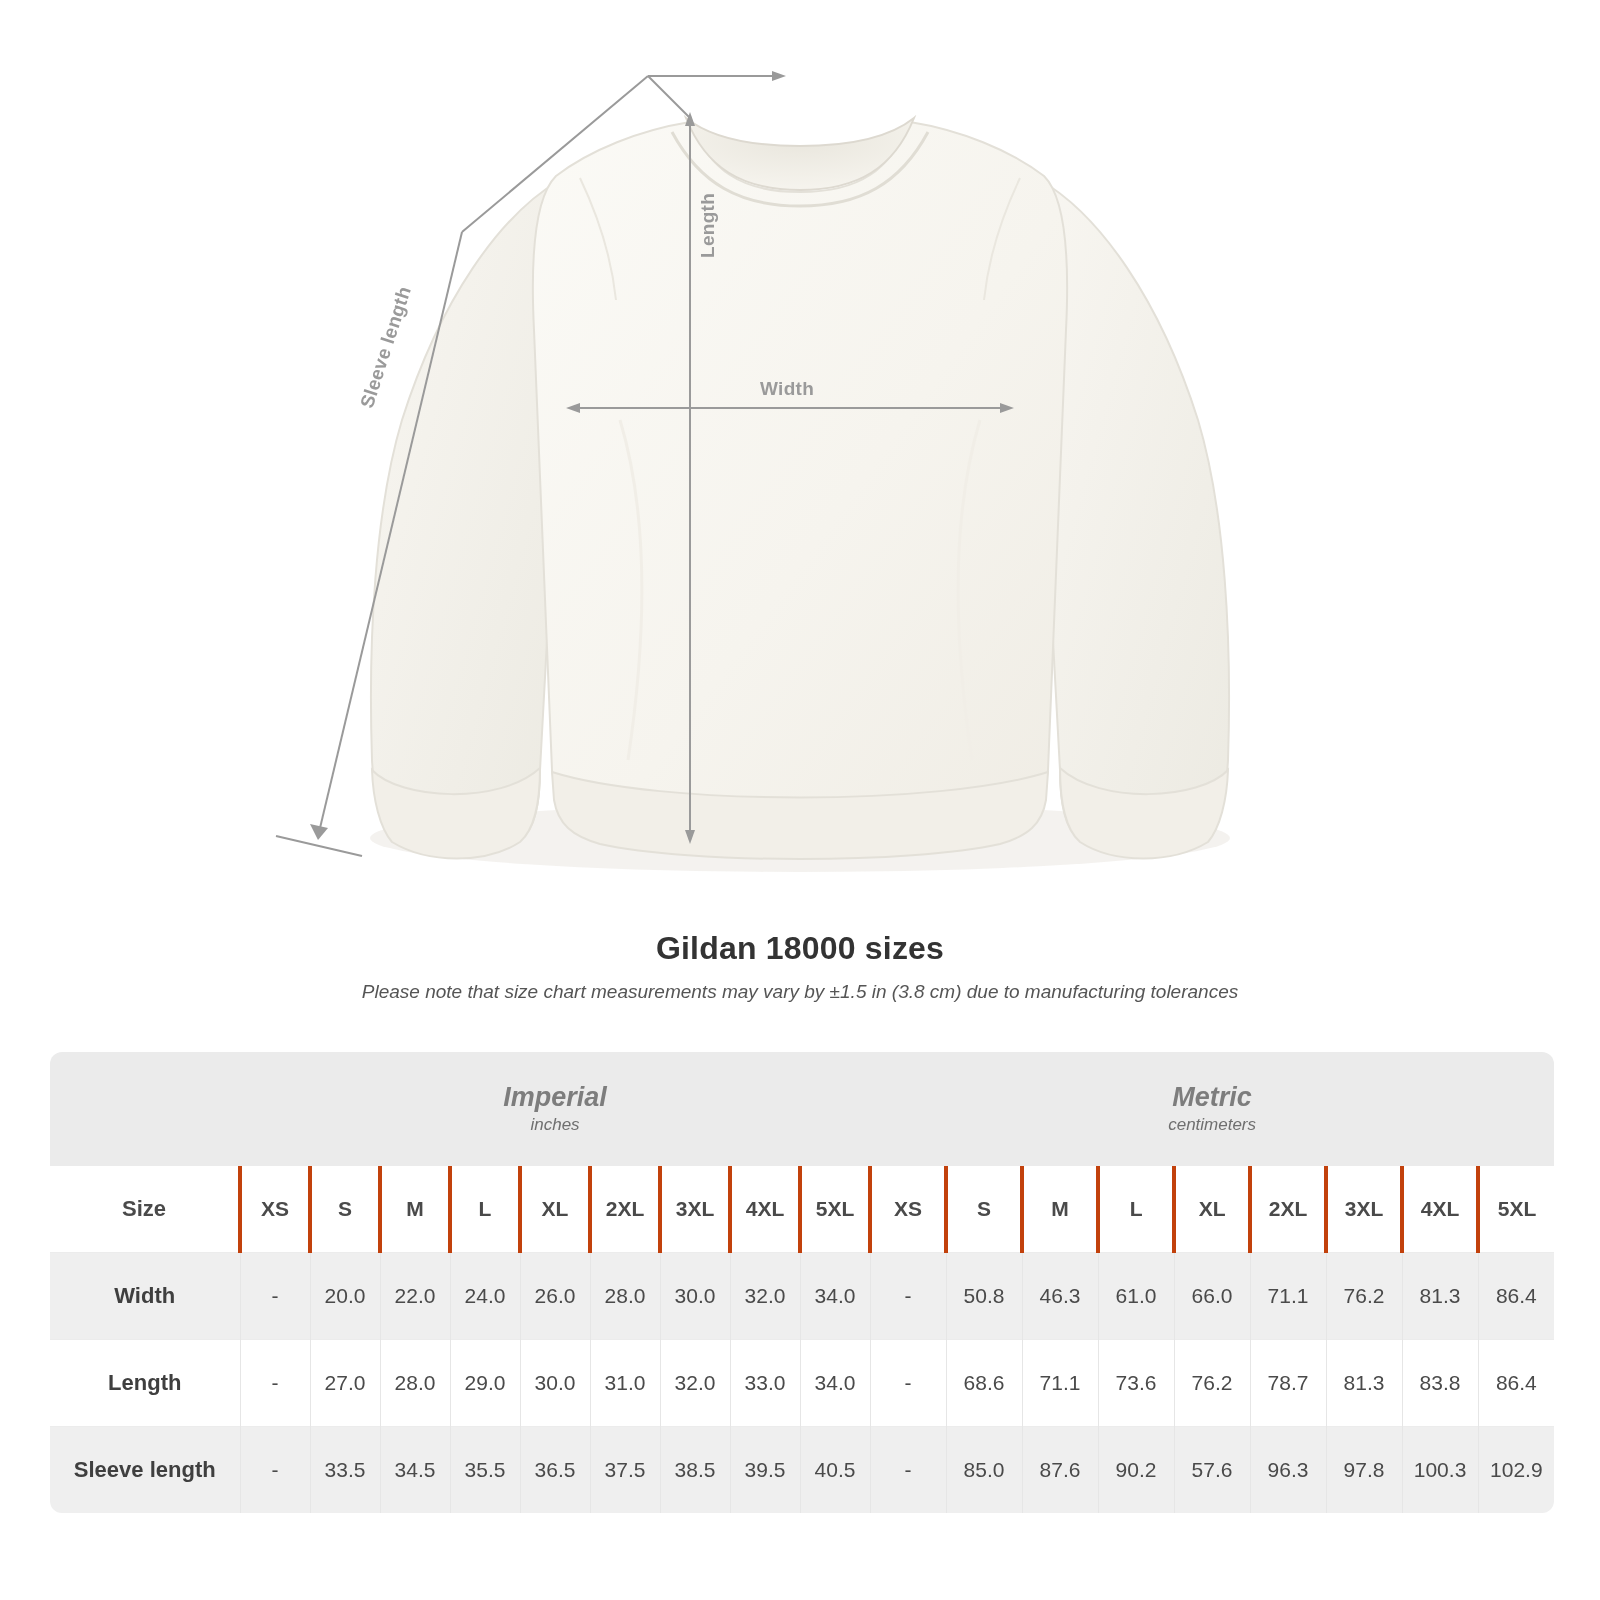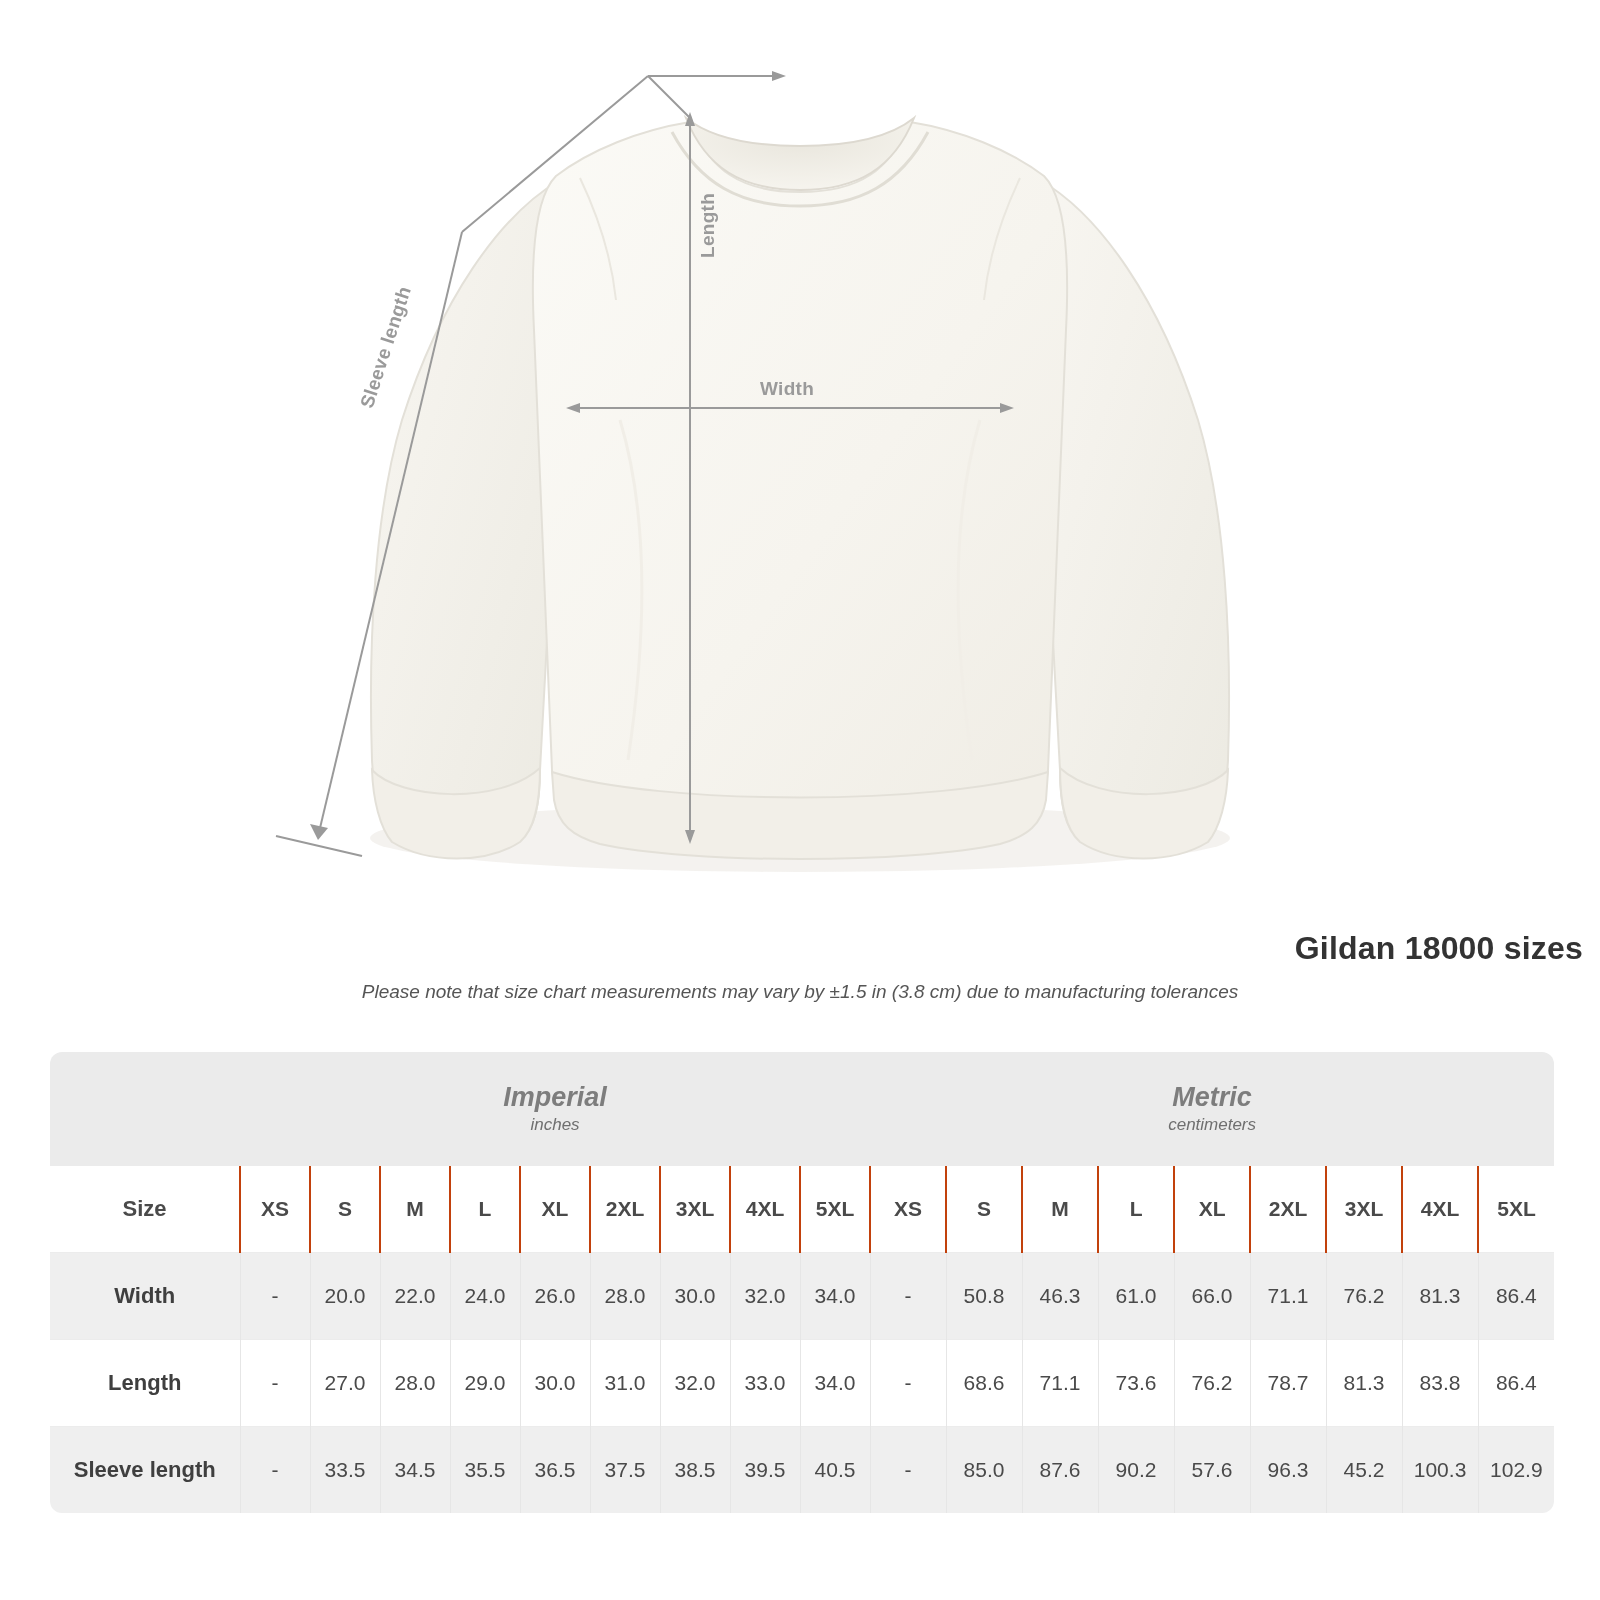--- a/index.html
+++ b/index.html
@@ -73,23 +73,22 @@
     position: absolute;
     left: 0;
     top: 930px;
     width: 1600px;
     text-align: center;
   }
   .chart-title {
     font-size: 32px;
     font-weight: bold;
     color: #333333;
-    margin: 0 17px 14px 0;
+    margin: 0 0 14px 0;
     letter-spacing: 0.2px;
-    text-align: right;
   }
   .chart-note {
     font-size: 19px;
     font-style: italic;
     color: #555555;
     margin: 12px;
   }
 
   
   .table-wrap {
@@ -137,21 +136,21 @@
     margin-top: 2px;
   }
 
   
   .hdr-row td {
     background: #ffffff;
     height: 86px;
     font-size: 21px;
     font-weight: bold;
     color: #4a4a4a;
-    border-right: 2px solid #c2410c;
+    border-right: 4px solid #c2410c;
   }
   .hdr-row td.rowlabel {
     font-size: 22px;
     color: #4a4a4a;
   }
   .hdr-row td:last-child { border-right: none; }
 
   
   .data-row td {
     height: 86px;
@@ -397,21 +396,21 @@
           <td>37.5</td>
           <td>38.5</td>
           <td>39.5</td>
           <td>40.5</td>
           <td>-</td>
           <td>85.0</td>
           <td>87.6</td>
           <td>90.2</td>
           <td>57.6</td>
           <td>96.3</td>
-          <td>45.2</td>
+          <td>97.8</td>
           <td>100.3</td>
           <td class="lastcol">102.9</td>
         </tr>
       </tbody>
     </table>
   </div>
 
 </div>
 
 </body></html>

